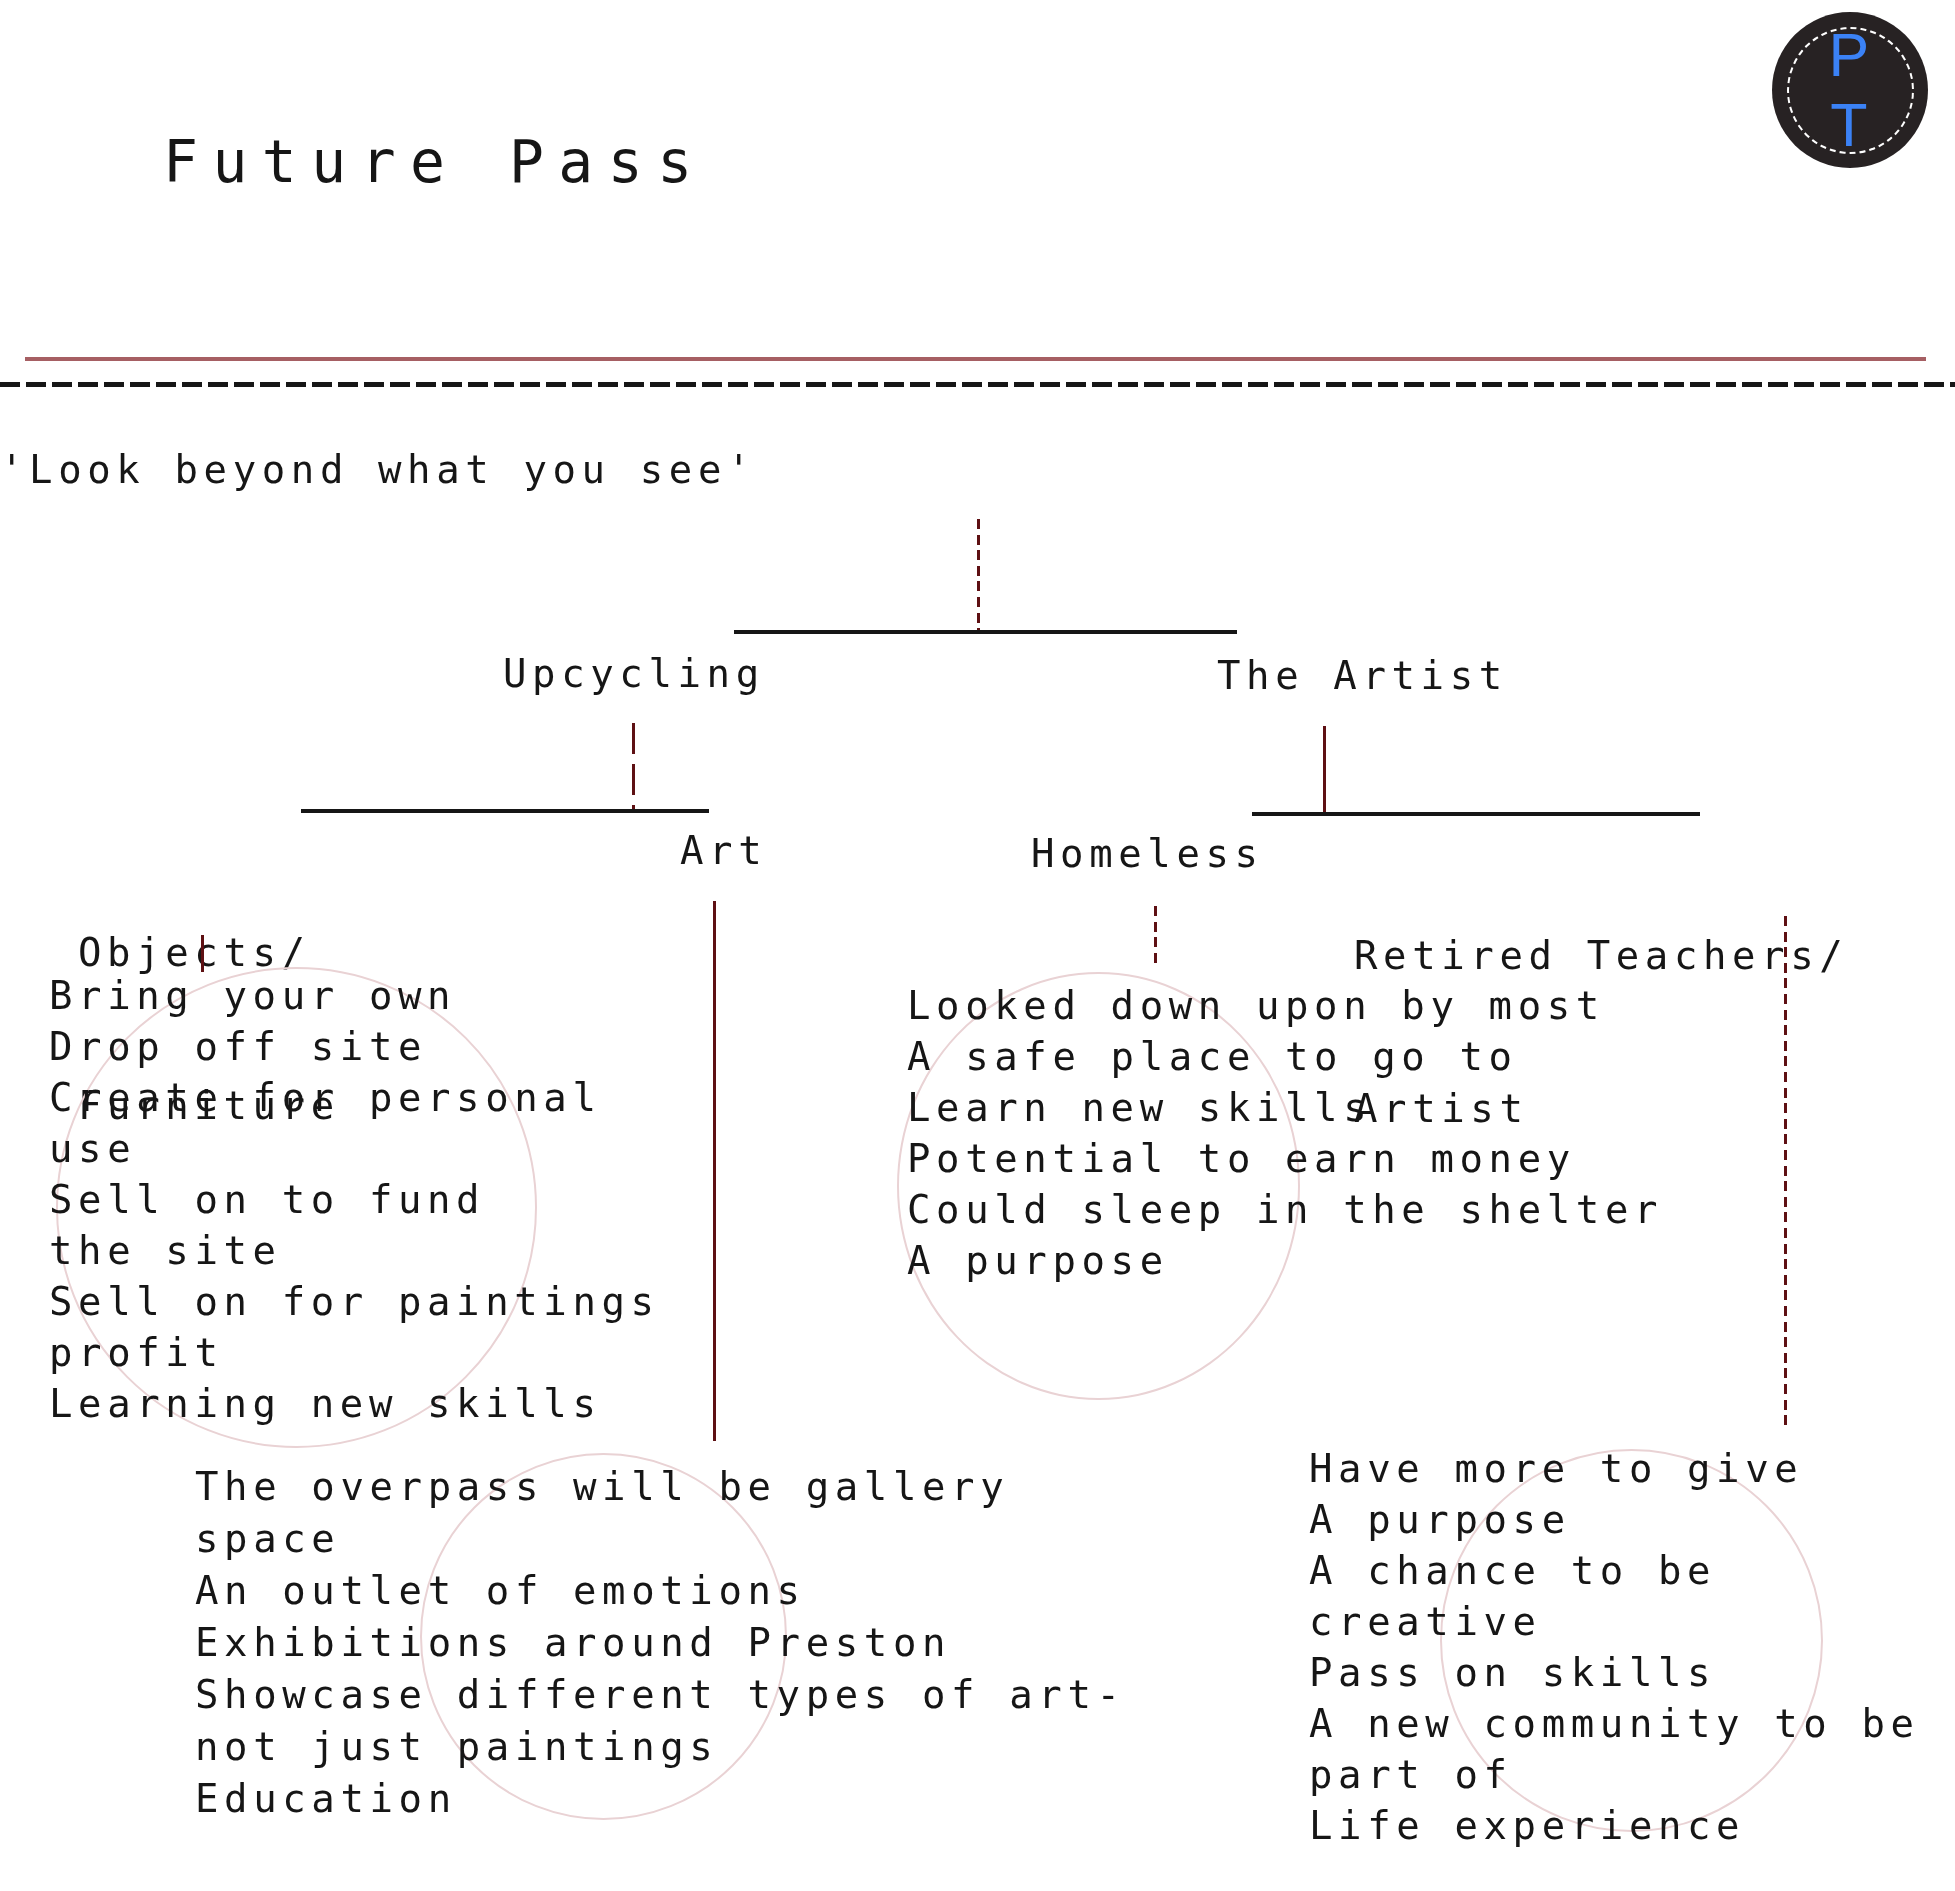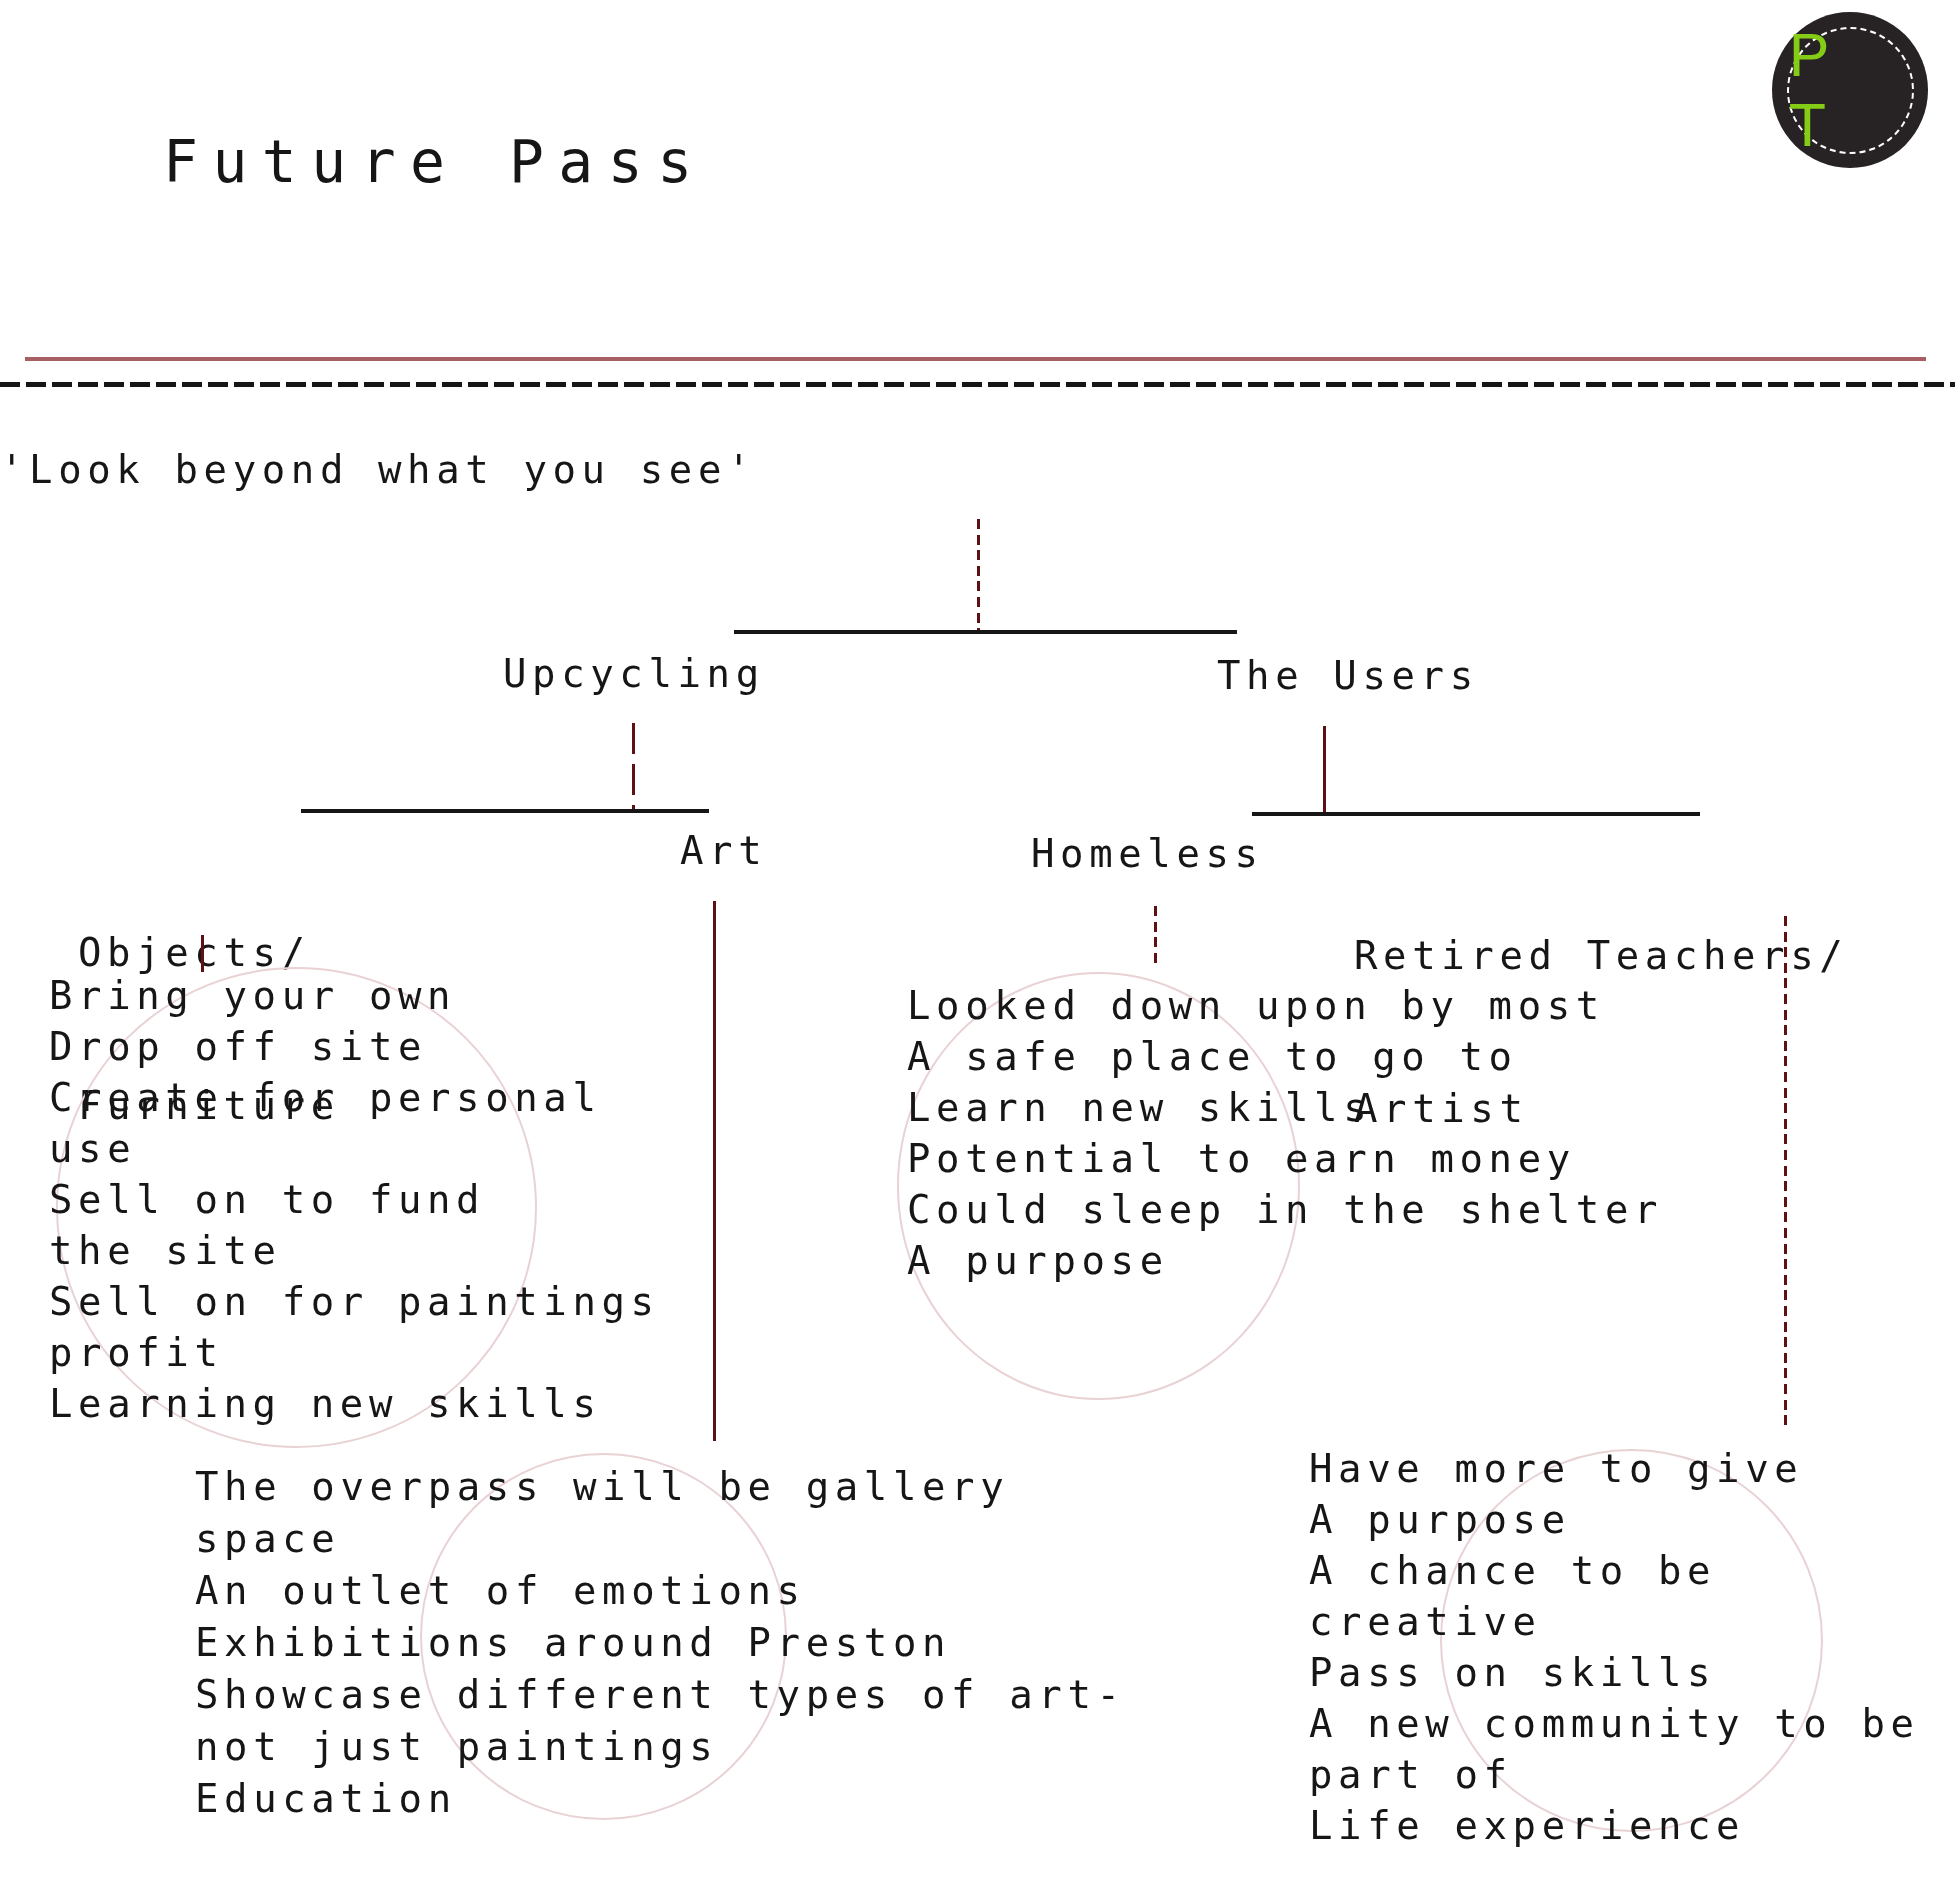--- a/index.html
+++ b/index.html
@@ -66,21 +66,22 @@
   .logo-letters{
     position:absolute;
     inset:0;
     display:flex;
     align-items:center;
     justify-content:center;
     padding-left:16.7px;
     font-family:"Liberation Sans", sans-serif;
     font-size:61px;
     letter-spacing:19px;
-    color:#84cc16;
+    color:#3b82f6;
+    text-align:center;
   }
 </style>
 </head>
 <body>
 
 <div id="canvas">
 
   <div class="mono title" style="left:163px; top:129px;">Future Pass</div>
 
   <div class="logo">
@@ -91,21 +92,21 @@
   <div class="rule-red" style="left:25px; top:357px; width:1901px; height:3.9px;"></div>
   <div class="hdash" style="left:0; top:382px; width:1955px; height:4.5px;"></div>
 
   <div class="mono quote" style="top:444px;">'Look beyond what you see'</div>
 
   <div class="vdash" style="left:977px; top:519px; width:3.3px; height:112px;"></div>
 
   <div class="hline" style="left:734px; top:630px; width:503px; height:3.9px;"></div>
 
   <div class="mono" style="left:503px; top:648px;">Upcycling</div>
-  <div class="mono" style="left:1217px; top:650px;">The Users</div>
+  <div class="mono" style="left:1217px; top:650px;">The Artist</div>
 
   <div class="vdash-long" style="left:632px; top:723px; width:3.3px; height:88px;"></div>
   <div class="vsolid" style="left:1323px; top:726px; width:3.3px; height:87px;"></div>
 
   <div class="hline" style="left:301px; top:809px; width:408px; height:3.9px;"></div>
   <div class="hline" style="left:1252px; top:812px; width:448px; height:3.9px;"></div>
 
   <div class="mono" style="left:78px; top:825px;">
     <div>Objects/</div>
     <div>Furniture</div>

